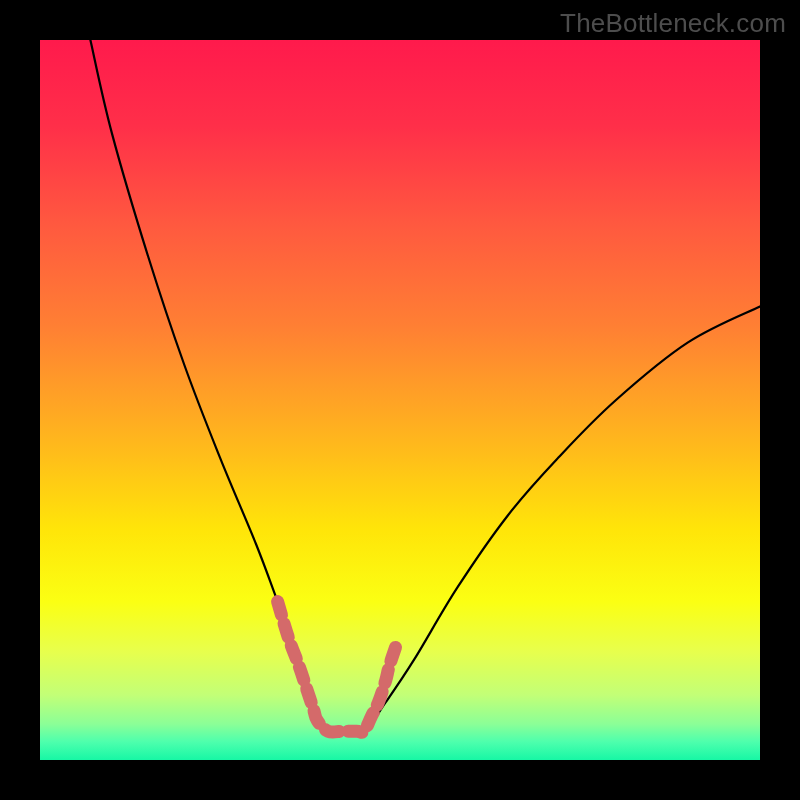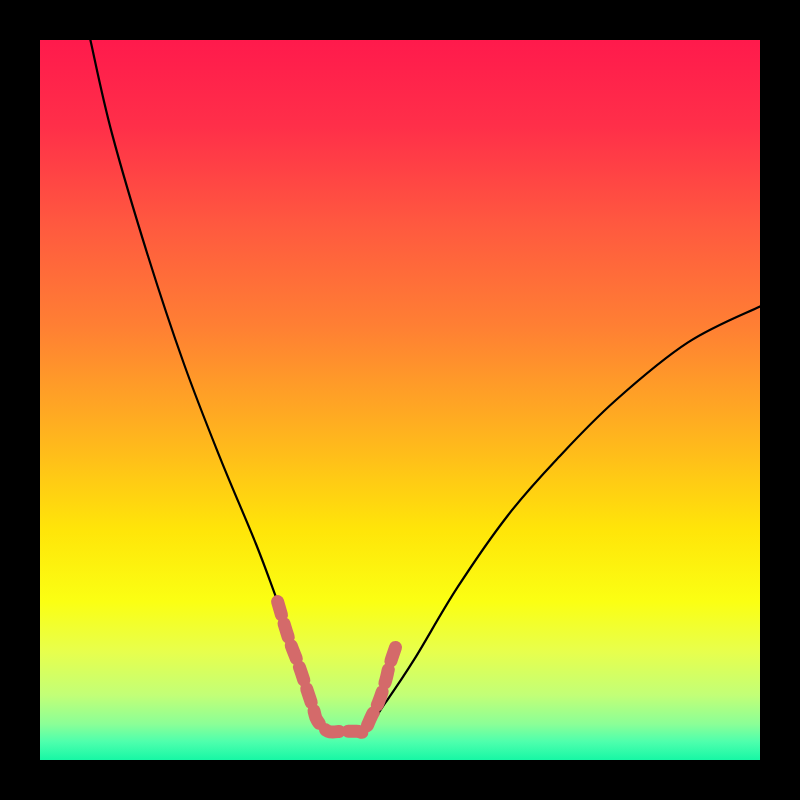--- a/index.html
+++ b/index.html
@@ -79,14 +79,15 @@
       <rect x="0" y="0" width="720" height="720" fill="url(#bg-grad)"></rect>
     </svg>
 
     <svg class="curve" viewBox="0 0 720 720" preserveAspectRatio="none">
       <path id="main-curve" fill="none" stroke="#000000" stroke-width="2.2" stroke-linecap="round" stroke-linejoin="round" d="M 50.40 0.00 C 54.29 16.85 61.63 54.72 72.00 93.60 C 82.37 132.48 95.04 174.53 108.00 216.00 C 120.96 257.47 131.04 287.71 144.00 324.00 C 156.96 360.29 167.04 385.20 180.00 417.60 C 192.96 450.00 205.63 478.08 216.00 504.00 C 226.37 529.92 229.82 540.86 237.60 561.60 C 245.38 582.34 252.72 601.06 259.20 619.20 C 265.68 637.34 268.42 649.44 273.60 662.40 C 278.78 675.36 282.82 686.02 288.00 691.20 C 293.18 696.38 295.92 691.20 302.40 691.20 C 308.88 691.20 316.22 696.38 324.00 691.20 C 331.78 686.02 336.53 675.36 345.60 662.40 C 354.67 649.44 361.44 639.94 374.40 619.20 C 387.36 598.46 400.75 573.12 417.60 547.20 C 434.45 521.28 449.86 498.53 468.00 475.20 C 486.14 451.87 498.96 438.34 518.40 417.60 C 537.84 396.86 552.67 380.74 576.00 360.00 C 599.33 339.26 622.08 319.25 648.00 302.40 C 673.92 285.55 707.04 272.88 720.00 266.40"></path>
       <path id="highlight-curve" fill="none" stroke="#d46a6a" stroke-width="13" stroke-linecap="round" stroke-linejoin="round" stroke-dasharray="14 9" d="M 237.60 561.60 C 239.54 568.08 244.51 585.94 248.40 597.60 C 252.29 609.26 255.96 617.33 259.20 626.40 C 262.44 635.47 263.81 640.22 266.40 648.00 C 268.99 655.78 271.66 663.77 273.60 669.60 C 275.54 675.43 274.61 676.51 277.20 680.40 C 279.79 684.29 283.46 689.26 288.00 691.20 C 292.54 693.14 297.22 691.20 302.40 691.20 C 307.58 691.20 312.91 691.20 316.80 691.20 C 320.69 691.20 321.41 693.79 324.00 691.20 C 326.59 688.61 328.61 681.98 331.20 676.80 C 333.79 671.62 335.81 668.88 338.40 662.40 C 340.99 655.92 343.66 647.28 345.60 640.80 C 347.54 634.32 347.26 632.88 349.20 626.40 C 351.14 619.92 355.10 608.69 356.40 604.80"></path>
     </svg>
 
   </div>
 
+  <div class="watermark">TheBottleneck.com</div>
 
 </div>
 
 </body></html>

